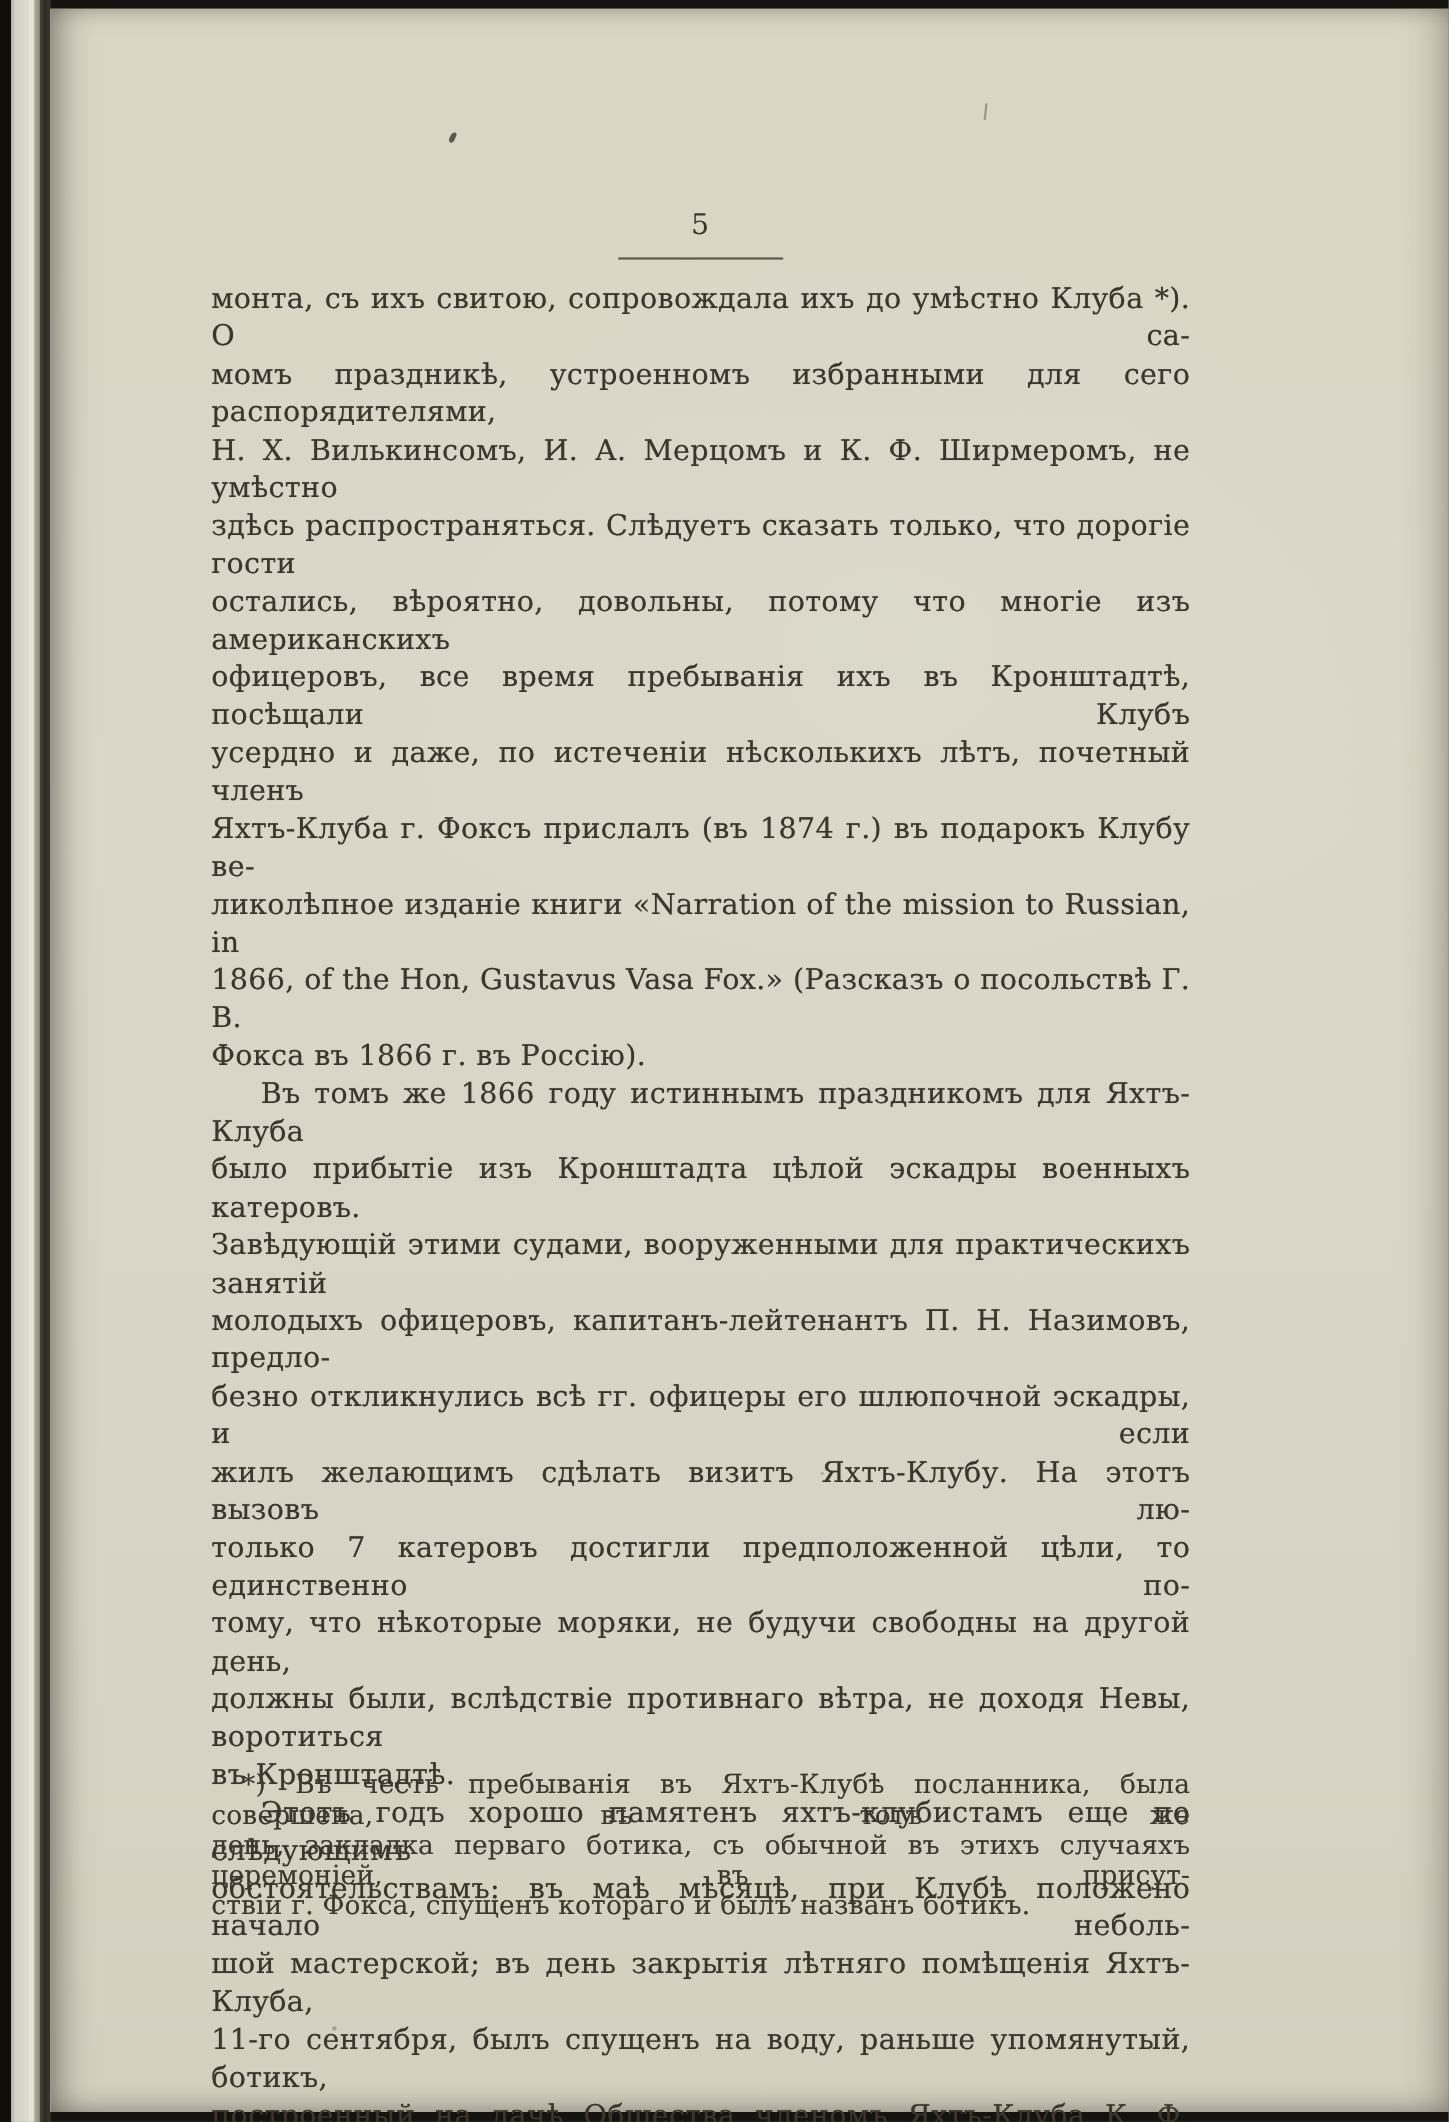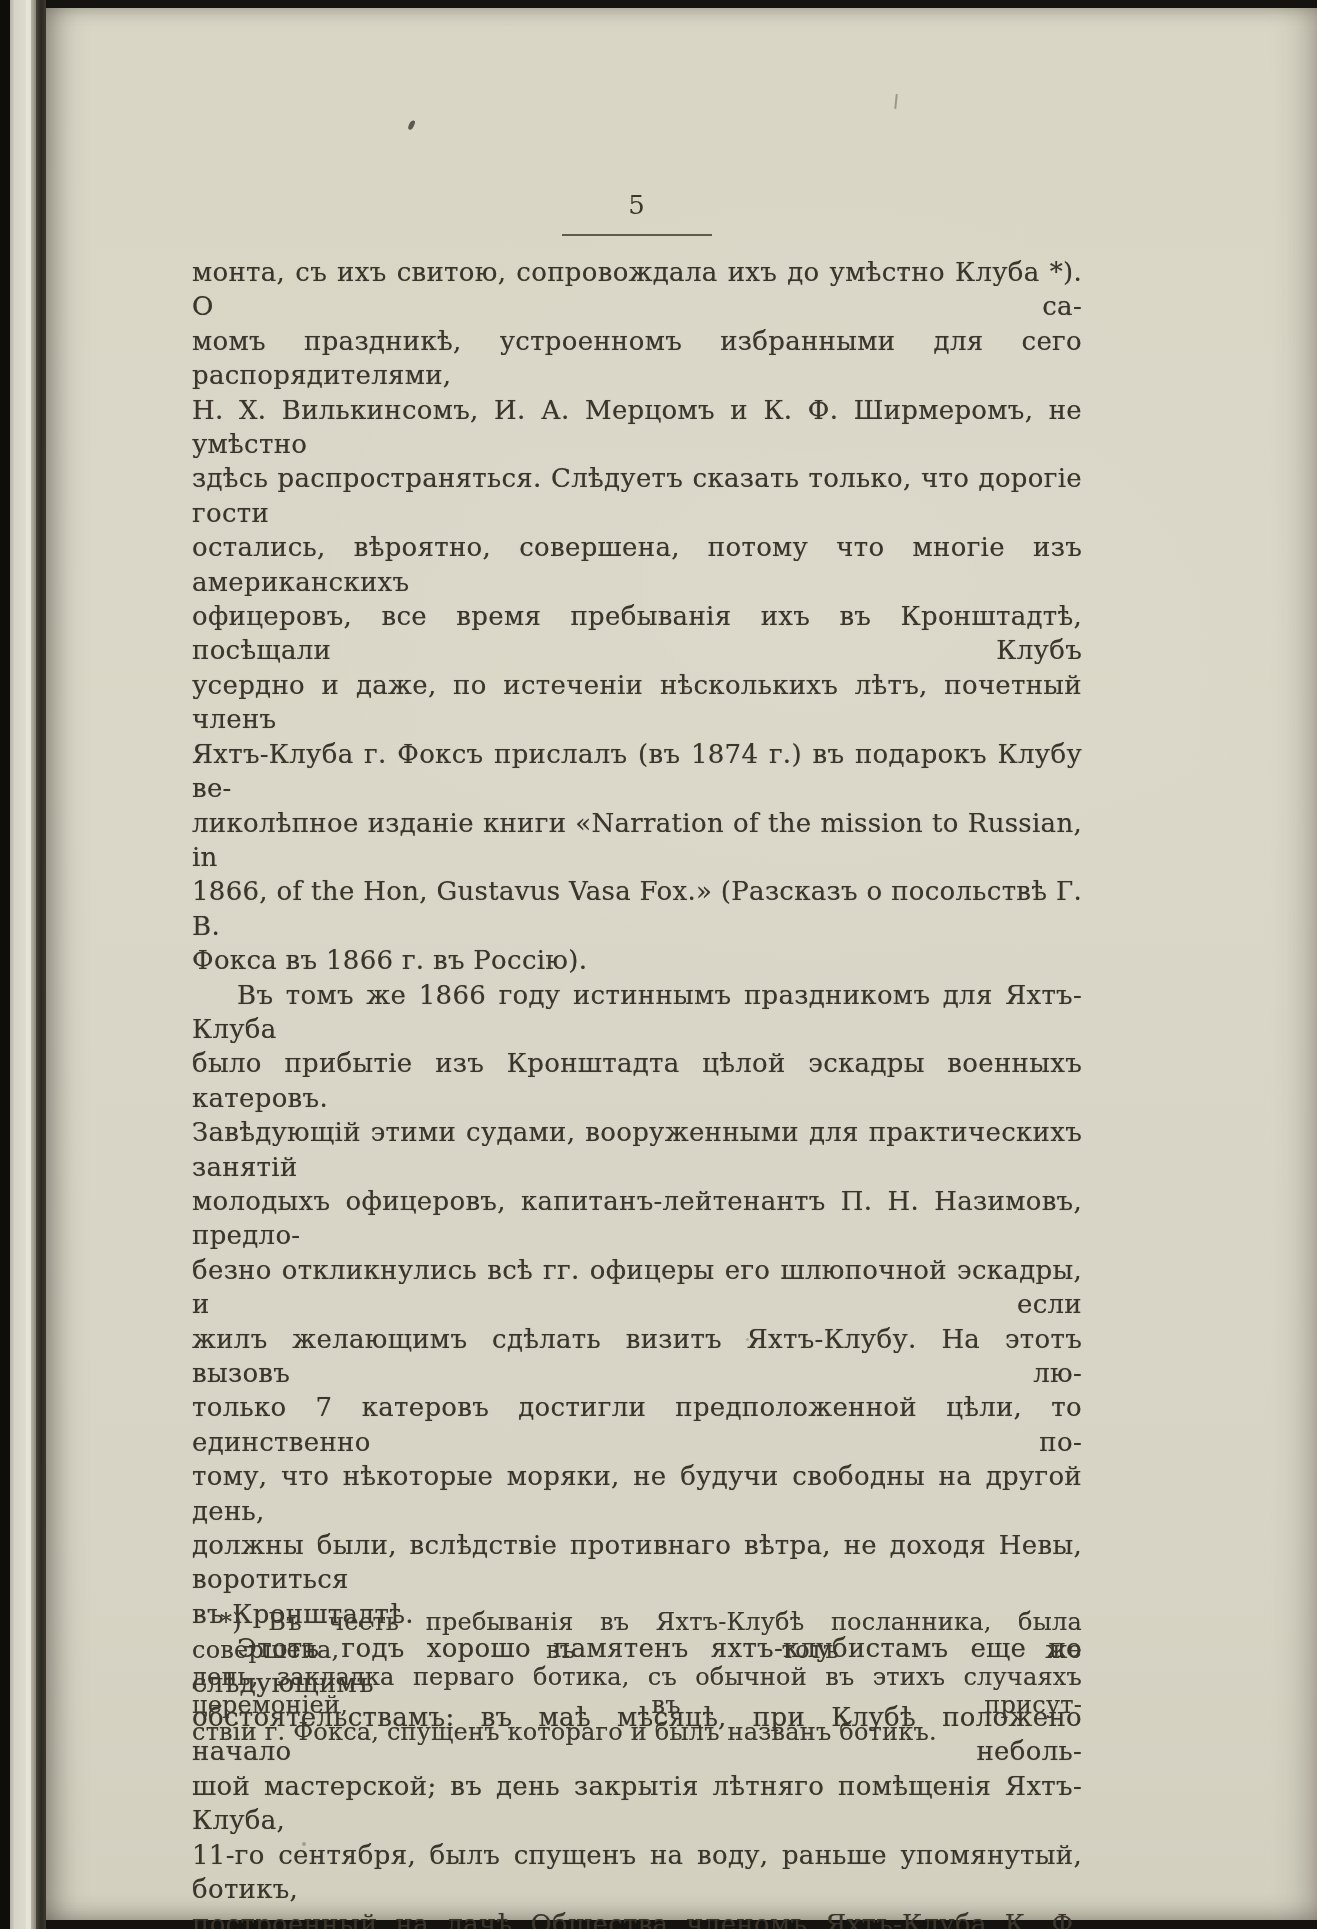--- a/index.html
+++ b/index.html
@@ -73,21 +73,21 @@
 <div class="page">
   <div class="pagenum">5</div>
   <div class="numrule"></div>
 
   <div class="textbody">
       <div>
         <div class="tline just"><span>монта, съ ихъ свитою, сопровождала ихъ до умѣстно Клуба *). О са-</span></div>
         <div class="tline just"><span>момъ праздникѣ, устроенномъ избранными для сего распорядителями,</span></div>
         <div class="tline just"><span>Н. Х. Вилькинсомъ, И. А. Мерцомъ и К. Ф. Ширмеромъ, не умѣстно</span></div>
         <div class="tline just"><span>здѣсь распространяться. Слѣдуетъ сказать только, что дорогіе гости</span></div>
-        <div class="tline just"><span>остались, вѣроятно, совершена, потому что многіе изъ американскихъ</span></div>
+        <div class="tline just"><span>остались, вѣроятно, довольны, потому что многіе изъ американскихъ</span></div>
         <div class="tline just"><span>офицеровъ, все время пребыванія ихъ въ Кронштадтѣ, посѣщали Клубъ</span></div>
         <div class="tline just"><span>усердно и даже, по истеченіи нѣсколькихъ лѣтъ, почетный членъ</span></div>
         <div class="tline just"><span>Яхтъ-Клуба г. Фоксъ прислалъ (въ 1874 г.) въ подарокъ Клубу ве-</span></div>
         <div class="tline just"><span>ликолѣпное изданіе книги «Narration of the mission to Russian, in</span></div>
         <div class="tline just"><span>1866, of the Hon, Gustavus Vasa Fox.» (Разсказъ о посольствѣ Г. В.</span></div>
         <div class="tline"><span>Фокса въ 1866 г. въ Россію).</span></div>
       </div>
       <div>
         <div class="tline just ind"><span>Въ томъ же 1866 году истиннымъ праздникомъ для Яхтъ-Клуба</span></div>
         <div class="tline just"><span>было прибытіе изъ Кронштадта цѣлой эскадры военныхъ катеровъ.</span></div>

